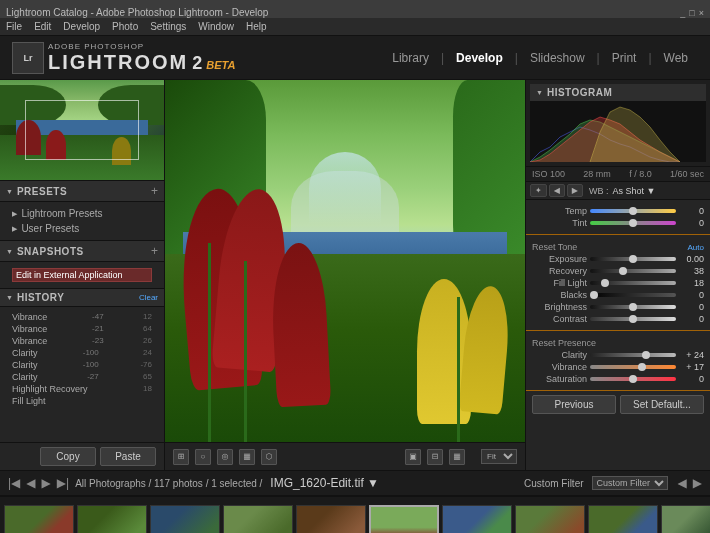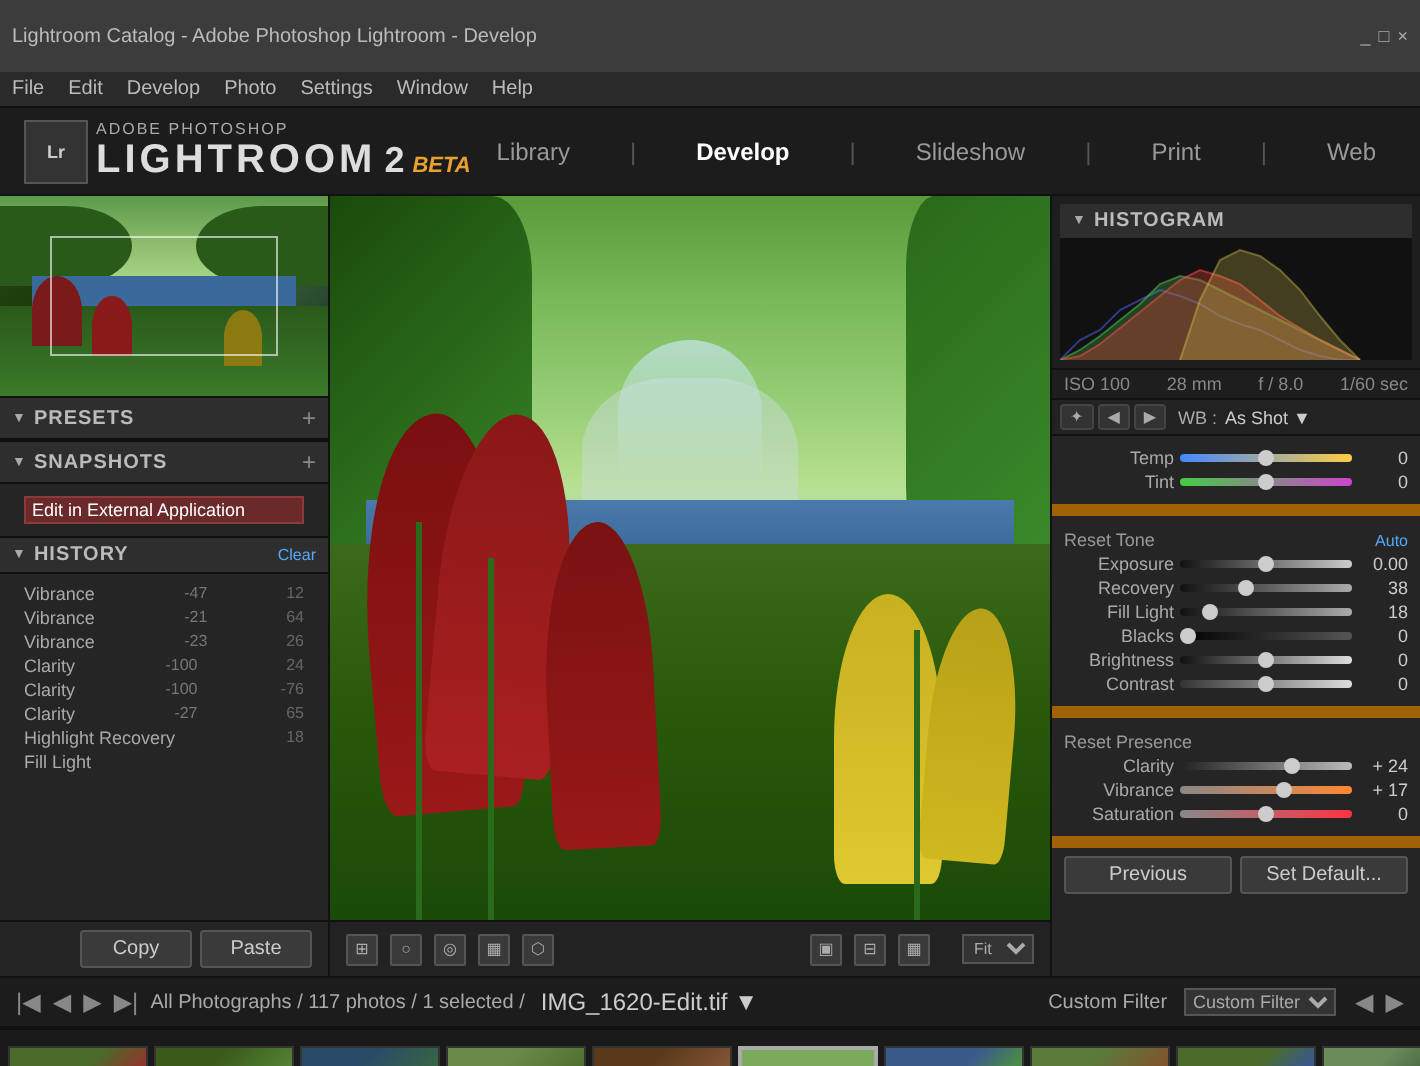--- a/index.html
+++ b/index.html
@@ -1,35 +1,35 @@
 <!DOCTYPE html>
 <html><head>
   <meta charset="utf-8">
   <style>
     * { margin: 0; padding: 0; box-sizing: border-box; }
     body { width: 710px; height: 533px; background: #1a1a1a; font-family: Arial, sans-serif; font-size: 11px; color: #ccc; overflow: hidden; }
 
     
-    #titlebar { background: #3c3c3c; height: 36px; display: flex; align-items: center; justify-content: space-between; padding: 0 6px; font-size: 10px; color: #bbb; }
+    #titlebar { background: #3c3c3c; height: 18px; display: flex; align-items: flex-end; justify-content: space-between; padding: 0 6px; font-size: 10px; color: #bbb; }
     #titlebar-controls { display: flex; gap: 4px; }
     #titlebar-controls span { font-size: 9px; cursor: pointer; color: #aaa; }
 
     
     #menubar { background: #2a2a2a; height: 18px; display: flex; align-items: center; padding: 0 6px; gap: 12px; font-size: 10px; color: #bbb; border-bottom: 1px solid #111; }
     #menubar span { cursor: pointer; }
 
     
     #header { background: #1c1c1c; height: 44px; display: flex; align-items: center; justify-content: space-between; padding: 0 12px; border-bottom: 1px solid #111; }
     #logo { display: flex; align-items: center; gap: 4px; }
     #logo-icon { width: 32px; height: 32px; background: #333; border: 1px solid #555; display: flex; align-items: center; justify-content: center; font-size: 9px; color: #ccc; font-weight: bold; }
     #logo-text { display: flex; flex-direction: column; }
     #logo-adobe { font-size: 8px; color: #aaa; letter-spacing: 1px; }
 
     
-    #nav-tabs { display: flex; align-items: center; gap: 20px; font-size: 12px; }
+    #nav-tabs { display: flex; align-items: center; gap: 2px; font-size: 12px; }
     .nav-tab { padding: 4px 10px; color: #999; cursor: pointer; }
     .nav-tab.active { color: #fff; font-weight: bold; }
     .nav-sep { color: #555; }
 
     
     #main { display: flex; height: 390px; }
 
     
     #left-panel { width: 165px; background: #252525; border-right: 1px solid #111; display: flex; flex-direction: column; overflow: hidden; }
 
@@ -78,21 +78,21 @@
     #histogram-graph { height: 60px; background: #111; position: relative; overflow: hidden; }
 
     
     #cam-info { padding: 2px 6px; font-size: 9px; color: #888; display: flex; justify-content: space-between; background: #1e1e1e; border-bottom: 1px solid #111; }
 
     
     #wb-tools { padding: 2px 4px; background: #222; display: flex; align-items: center; gap: 2px; border-bottom: 1px solid #111; }
     .wb-btn { background: #333; border: 1px solid #444; color: #aaa; font-size: 8px; padding: 1px 4px; cursor: pointer; border-radius: 2px; }
 
     
-    .develop-section { padding: 4px 6px; border-bottom: 6px solid #a16207; }
+    .develop-section { padding: 4px 6px; border-bottom: 1px solid #a16207; }
     .dev-row { display: flex; align-items: center; margin: 2px 0; gap: 3px; }
     .dev-label { font-size: 9px; color: #aaa; min-width: 55px; text-align: right; }
     .dev-slider-track { flex: 1; height: 4px; background: linear-gradient(to right, #1a1a1a, #888); border-radius: 2px; position: relative; cursor: pointer; }
     .dev-slider-thumb { position: absolute; width: 8px; height: 8px; background: #ccc; border-radius: 50%; top: -2px; transform: translateX(-50%); }
     .dev-val { font-size: 9px; color: #ccc; min-width: 25px; text-align: right; }
     .dev-section-title { font-size: 9px; color: #888; text-align: center; display: flex; align-items: center; justify-content: space-between; margin: 3px 0 1px; }
     .dev-section-title .auto-btn { color: #5af; cursor: pointer; font-size: 8px; }
 
     
     .slider-temp .dev-slider-track { background: linear-gradient(to right, #4488ff, #ffcc44); }
@@ -215,20 +215,30 @@
       </div>
     </div>
 
     <div class="panel-section">
       <div class="panel-header">
         <div class="panel-header-left">
           <span class="triangle">▼</span>
           <span class="panel-title">Presets</span>
         </div>
         <span style="font-size:12px;color:#888;cursor:pointer;">+</span>
+      </div>
+      <div class="panel-content">
+        <div class="panel-item">
+          <span class="tri">▶</span>
+          <span>Lightroom Presets</span>
+        </div>
+        <div class="panel-item">
+          <span class="tri">▶</span>
+          <span>User Presets</span>
+        </div>
       </div>
     </div>
 
     <div class="panel-section">
       <div class="panel-header">
         <div class="panel-header-left">
           <span class="triangle">▼</span>
           <span class="panel-title">Snapshots</span>
         </div>
         <span style="font-size:12px;color:#888;cursor:pointer;">+</span>

